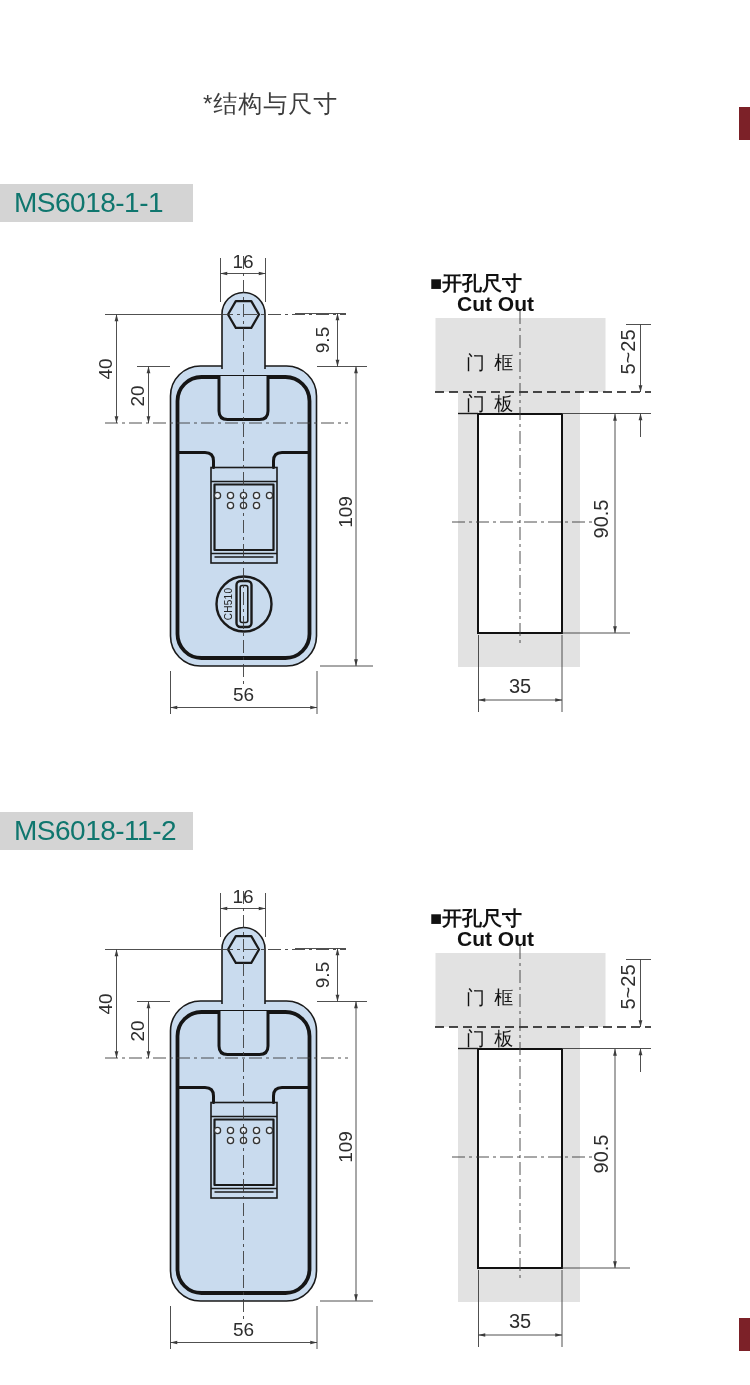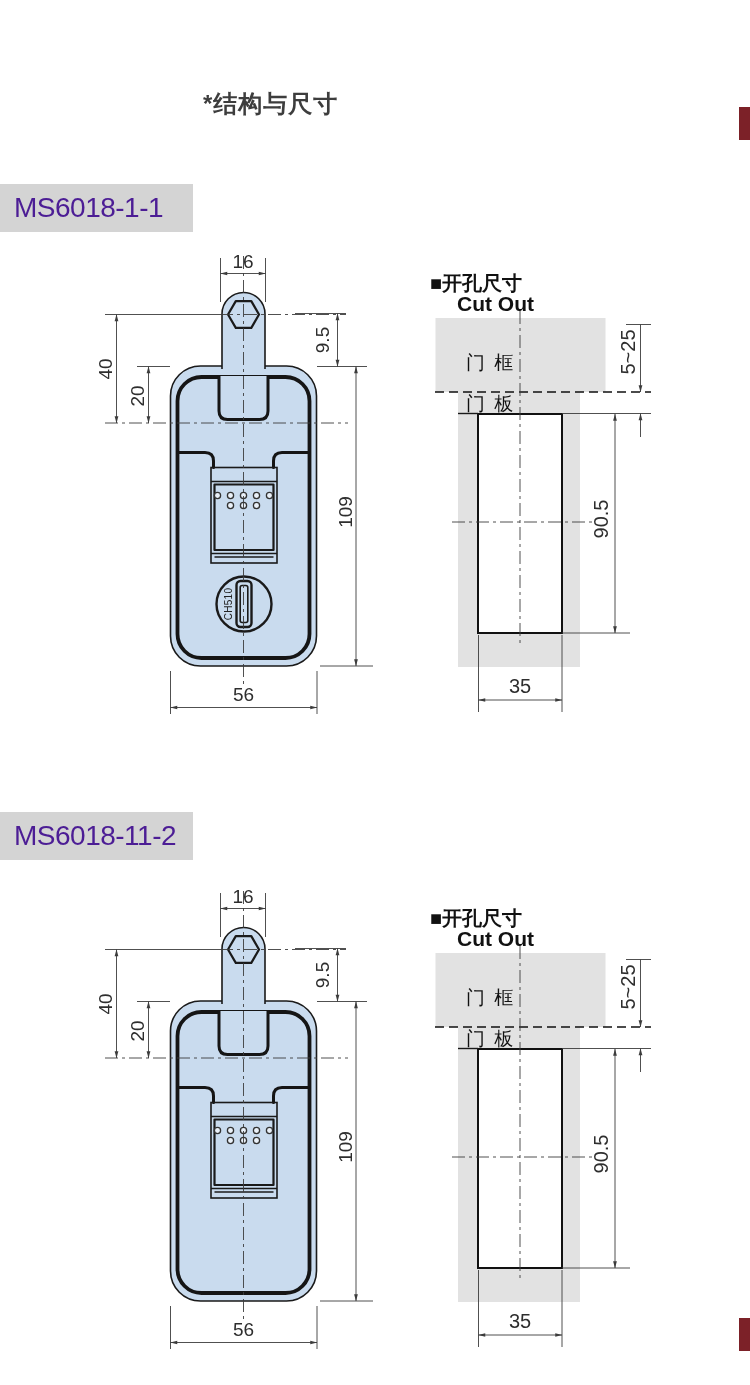--- a/index.html
+++ b/index.html
@@ -1,21 +1,21 @@
 <!DOCTYPE html>
 <html><head>
 <meta charset="utf-8">
 <style>
   html,body{margin:0;padding:0;background:#fff;}
   .page{position:relative;width:750px;height:1385px;background:#ffffff;overflow:hidden;
         font-family:"Liberation Sans",sans-serif;}
-  .title{position:absolute;left:203px;top:88px;font-size:24px;font-weight:700;
+  .title{position:absolute;left:203px;top:88px;font-size:24px;font-weight:400;
          color:#3d3d3d;letter-spacing:1px;margin:0;}
-  .model-label{position:absolute;left:0;width:193px;height:48px;background:#d4d4d4;
-         color:#4c1d95;font-size:28px;letter-spacing:-0.5px;display:flex;align-items:center;
+  .model-label{position:absolute;left:0;width:193px;height:38px;background:#d4d4d4;
+         color:#0f766e;font-size:28px;letter-spacing:-0.5px;display:flex;align-items:center;
          padding-left:14px;box-sizing:border-box;}
   .model-label-1{top:184px;}
   .model-label-2{top:812px;}
   .edge-tab{position:absolute;right:0;width:11px;height:33px;background:#7c2128;}
   .edge-tab-top{top:107px;}
   .edge-tab-bottom{top:1318px;}
   svg{position:absolute;overflow:visible;}
   .fv1{left:95px;top:250px;}
   .fv2{left:95px;top:885px;}
   .co1{left:425px;top:265px;}

